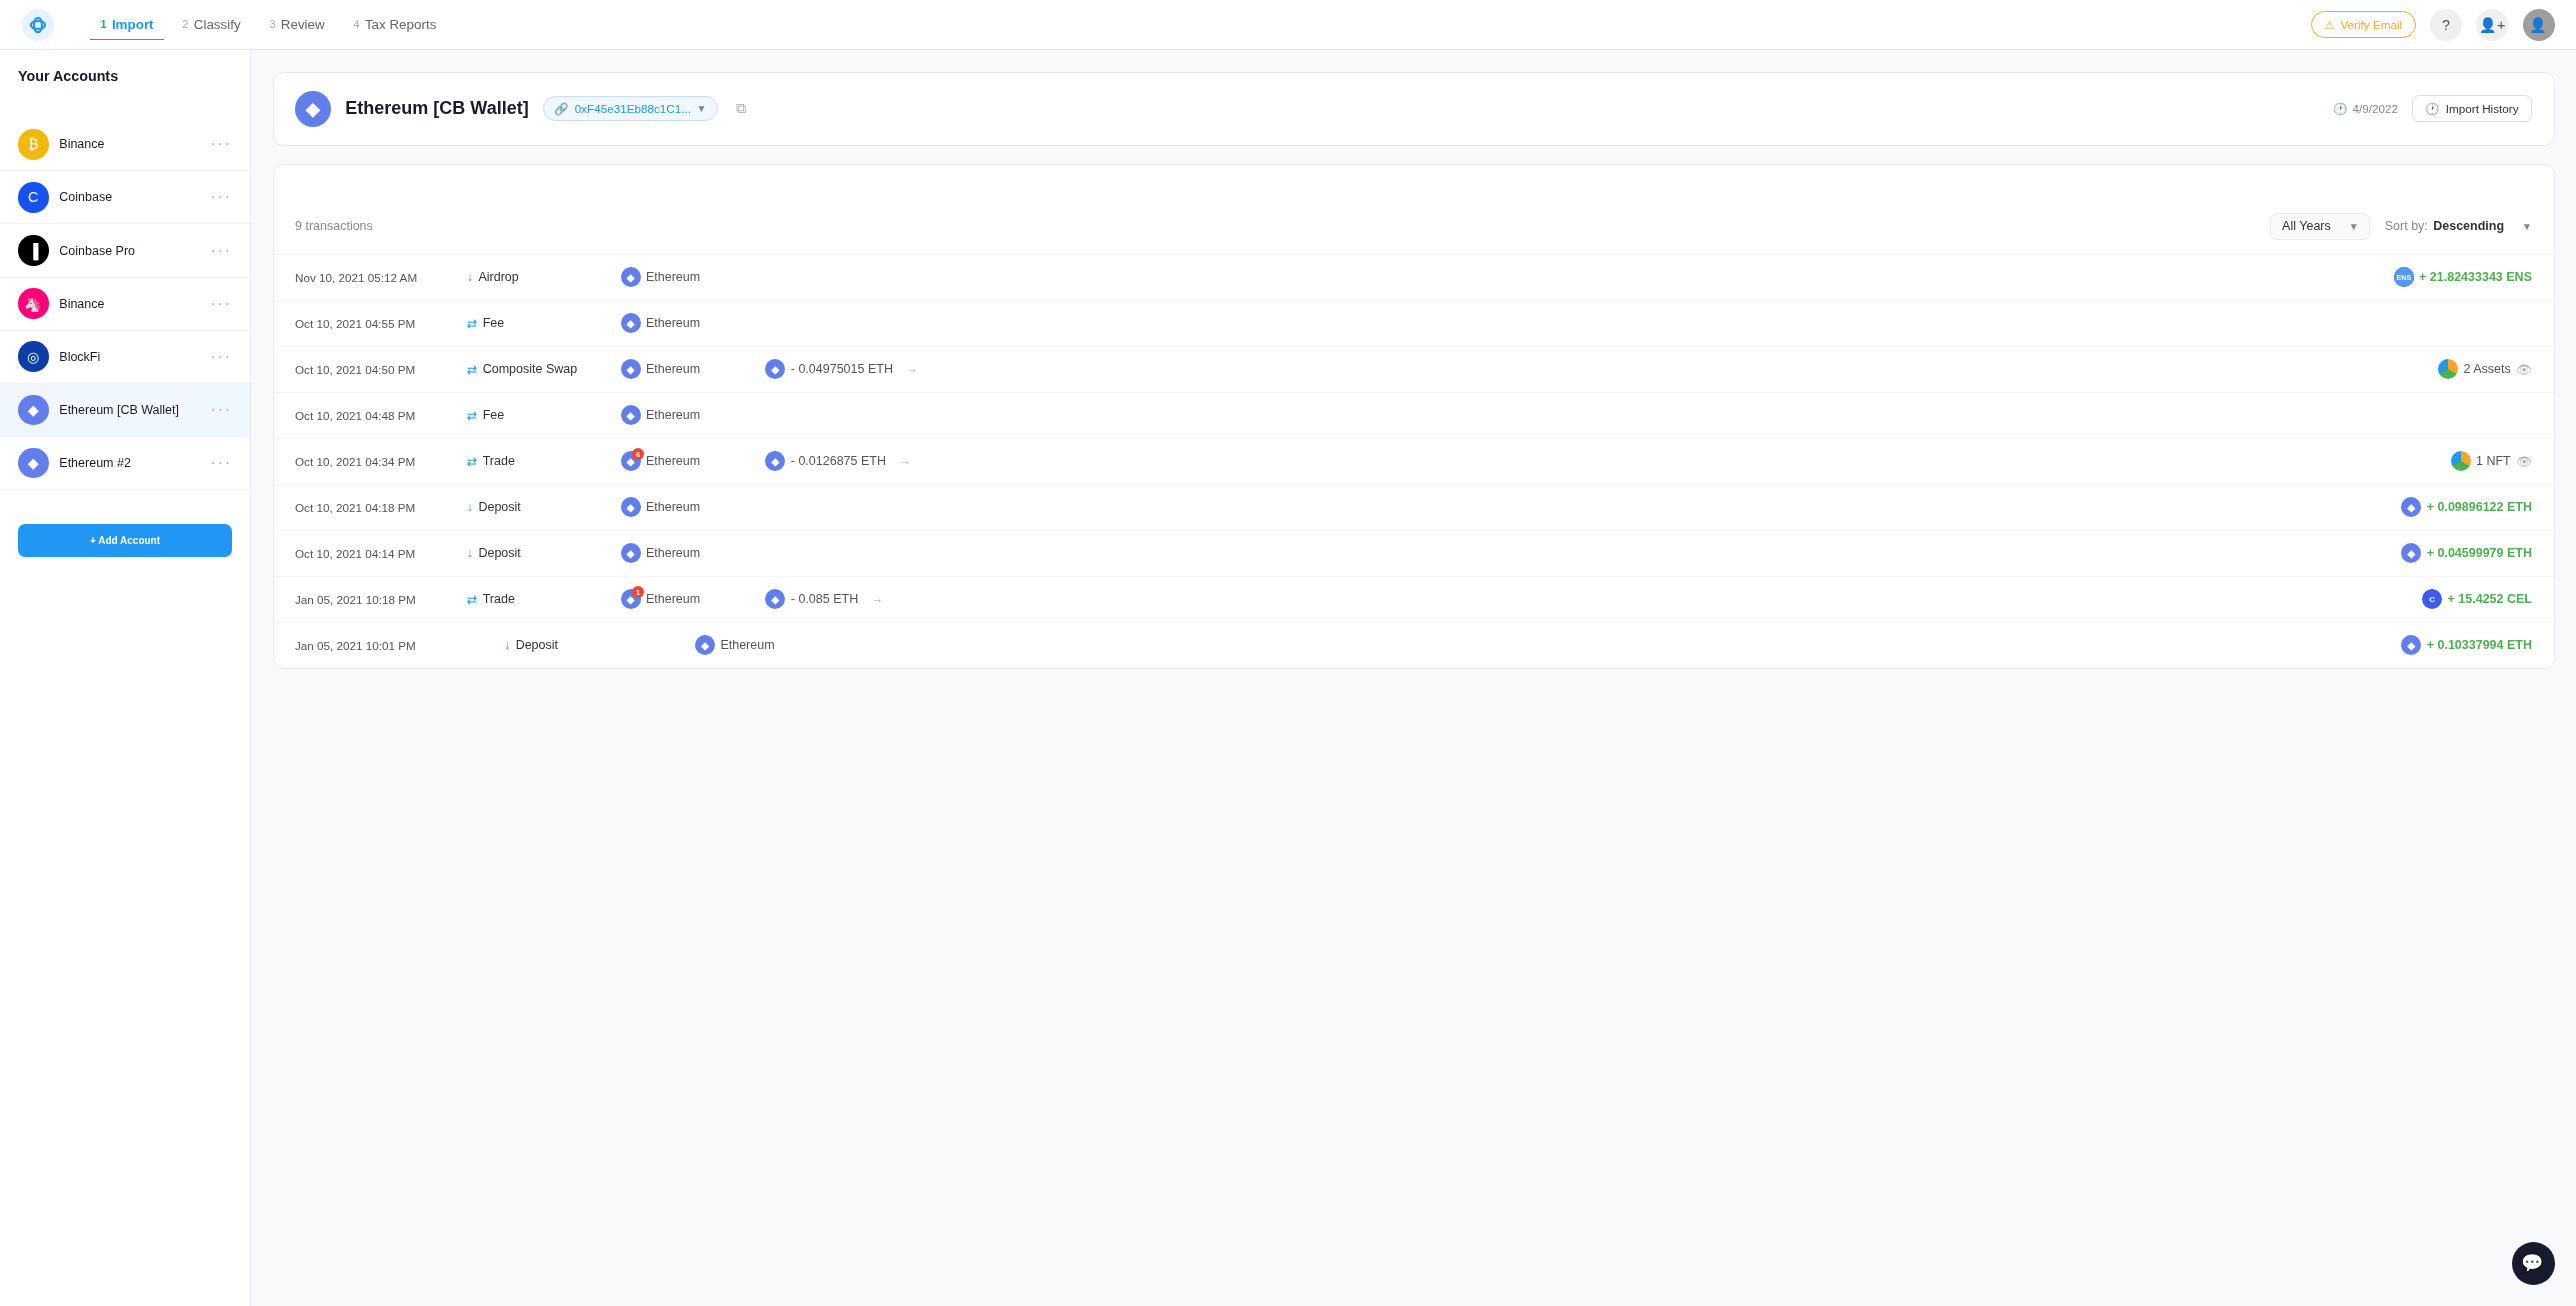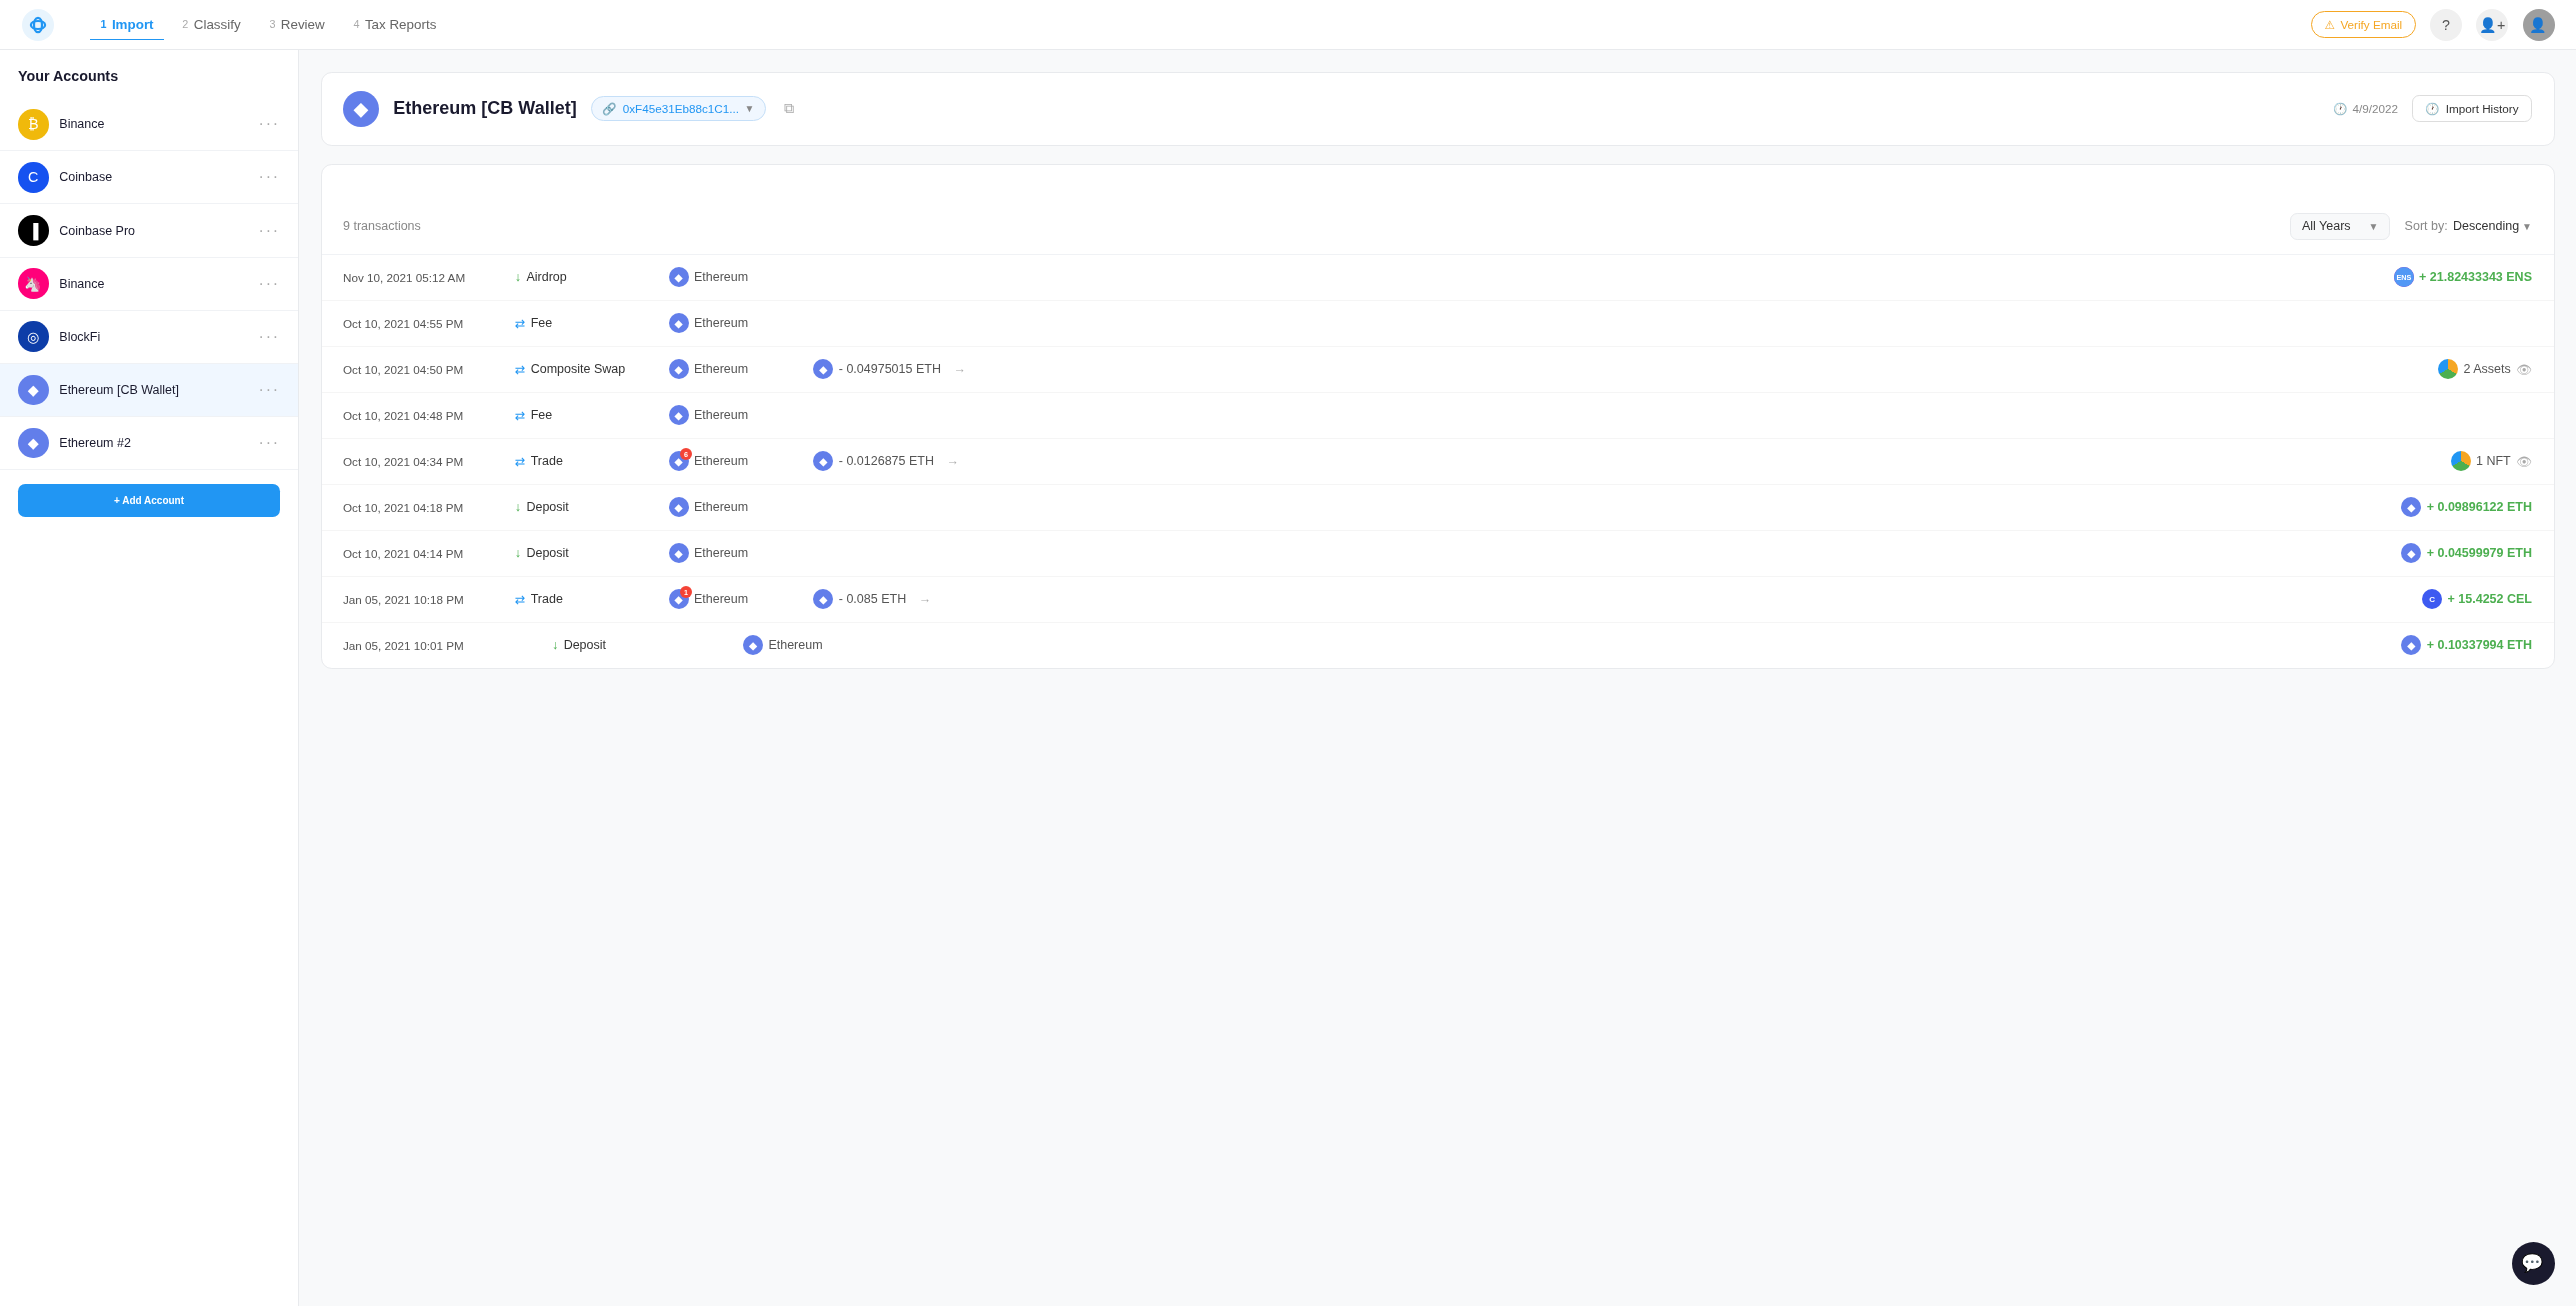--- a/index.html
+++ b/index.html
@@ -36,22 +36,22 @@
       width: 32px; height: 32px; border-radius: 50%; background: #9e9e9e;
       display: flex; align-items: center; justify-content: center; cursor: pointer;
       color: #fff; font-size: 14.3px;
     }
 
     
     .layout { display: flex; margin-top: 50px; height: calc(100vh - 50px); }
 
     
     .sidebar {
-      width: 299px; background: #fff; border-right: 0.9px solid #e8eaed;
-      display: flex; flex-direction: column; padding: 18px 0; overflow-y: auto; flex-shrink: 0;
+      width: 251px; background: #fff; border-right: 0.9px solid #e8eaed;
+      display: flex; flex-direction: column; padding: 18px 0; overflow-y: auto; flex-shrink: 0; gap: 20px;
     }
     .sidebar-title { font-size: 14.3px; font-weight: 700; padding: 0 18px 14.3px; color: #1a1a2e; }
     .account-item {
       display: flex; align-items: center; padding: 10.8px 18px;
       border-bottom: 0.9px solid #f0f2f5; cursor: pointer; gap: 10.8px;
     }
     .account-item.active { background: #f0f7ff; }
     .account-icon {
       width: 30.5px; height: 30.5px; border-radius: 50%;
       display: flex; align-items: center; justify-content: center; font-size: 14.3px; flex-shrink: 0;
@@ -95,21 +95,21 @@
       border-bottom: 0.9px solid #f0f2f5;
       margin-top: 34px;
     }
     .tx-count { font-size: 12.5px; color: #888; flex: 1; }
     .tx-filter {
       display: flex; align-items: center; gap: 18px; font-size: 12.5px; color: #333;
       background: #f8f9fa; border: 0.9px solid #e8eaed; border-radius: 7.2px;
       padding: 5.4px 10.8px; cursor: pointer; margin-right: 14.3px;
     }
     .tx-sort { font-size: 12.5px; color: #888; display: flex; align-items: center; gap: 5.4px; }
-    .tx-sort-value { color: #333; font-weight: 400; cursor: pointer; display: flex; align-items: center; gap: 3px; }
+    .tx-sort-value { color: #333; font-weight: 700; cursor: pointer; display: flex; align-items: center; gap: 18px; }
 
     .tx-row {
       display: flex; align-items: center; padding: 12.5px 21.5px;
       border-bottom: 0.9px solid #f5f5f5; gap: 10.8px;
     }
     .tx-row:last-child { border-bottom: none; gap: 48px; }
     .tx-date { width: 161px; font-size: 11.7px; color: #555; flex-shrink: 0; }
     .tx-type {
       width: 143px; font-size: 12.5px; font-weight: 500; color: #333;
       display: flex; align-items: center; gap: 5.4px; flex-shrink: 0;

